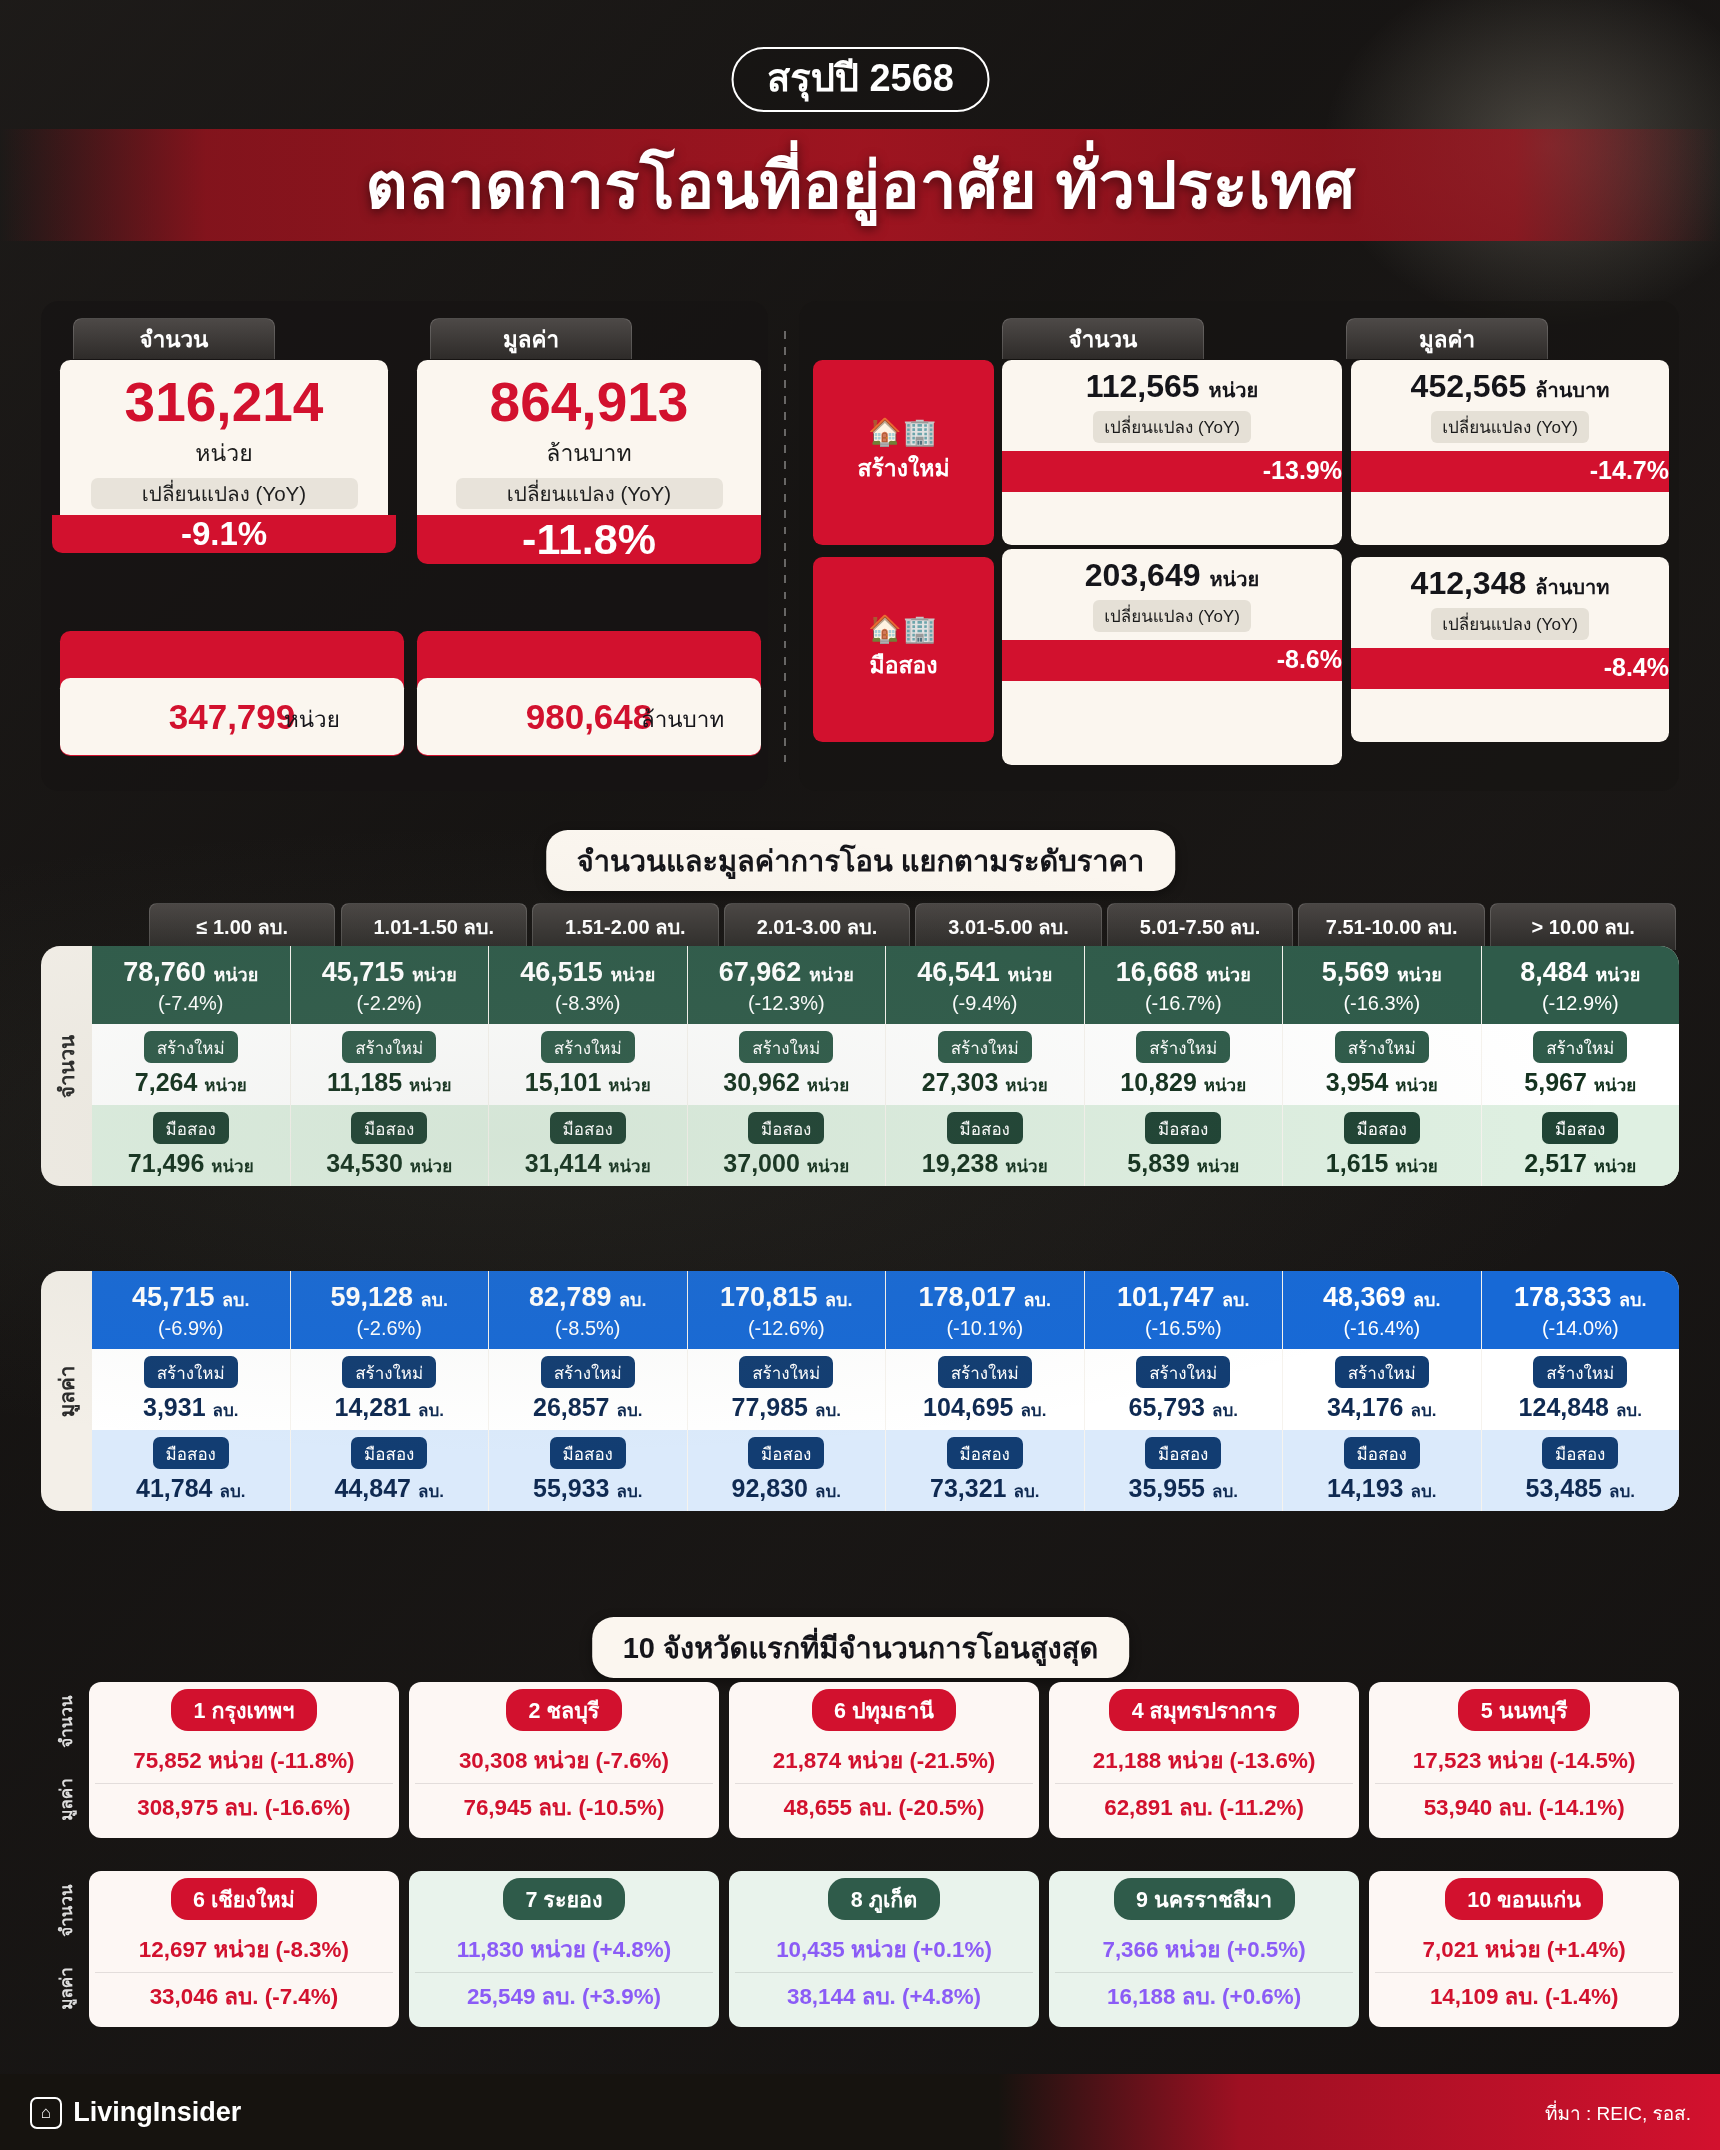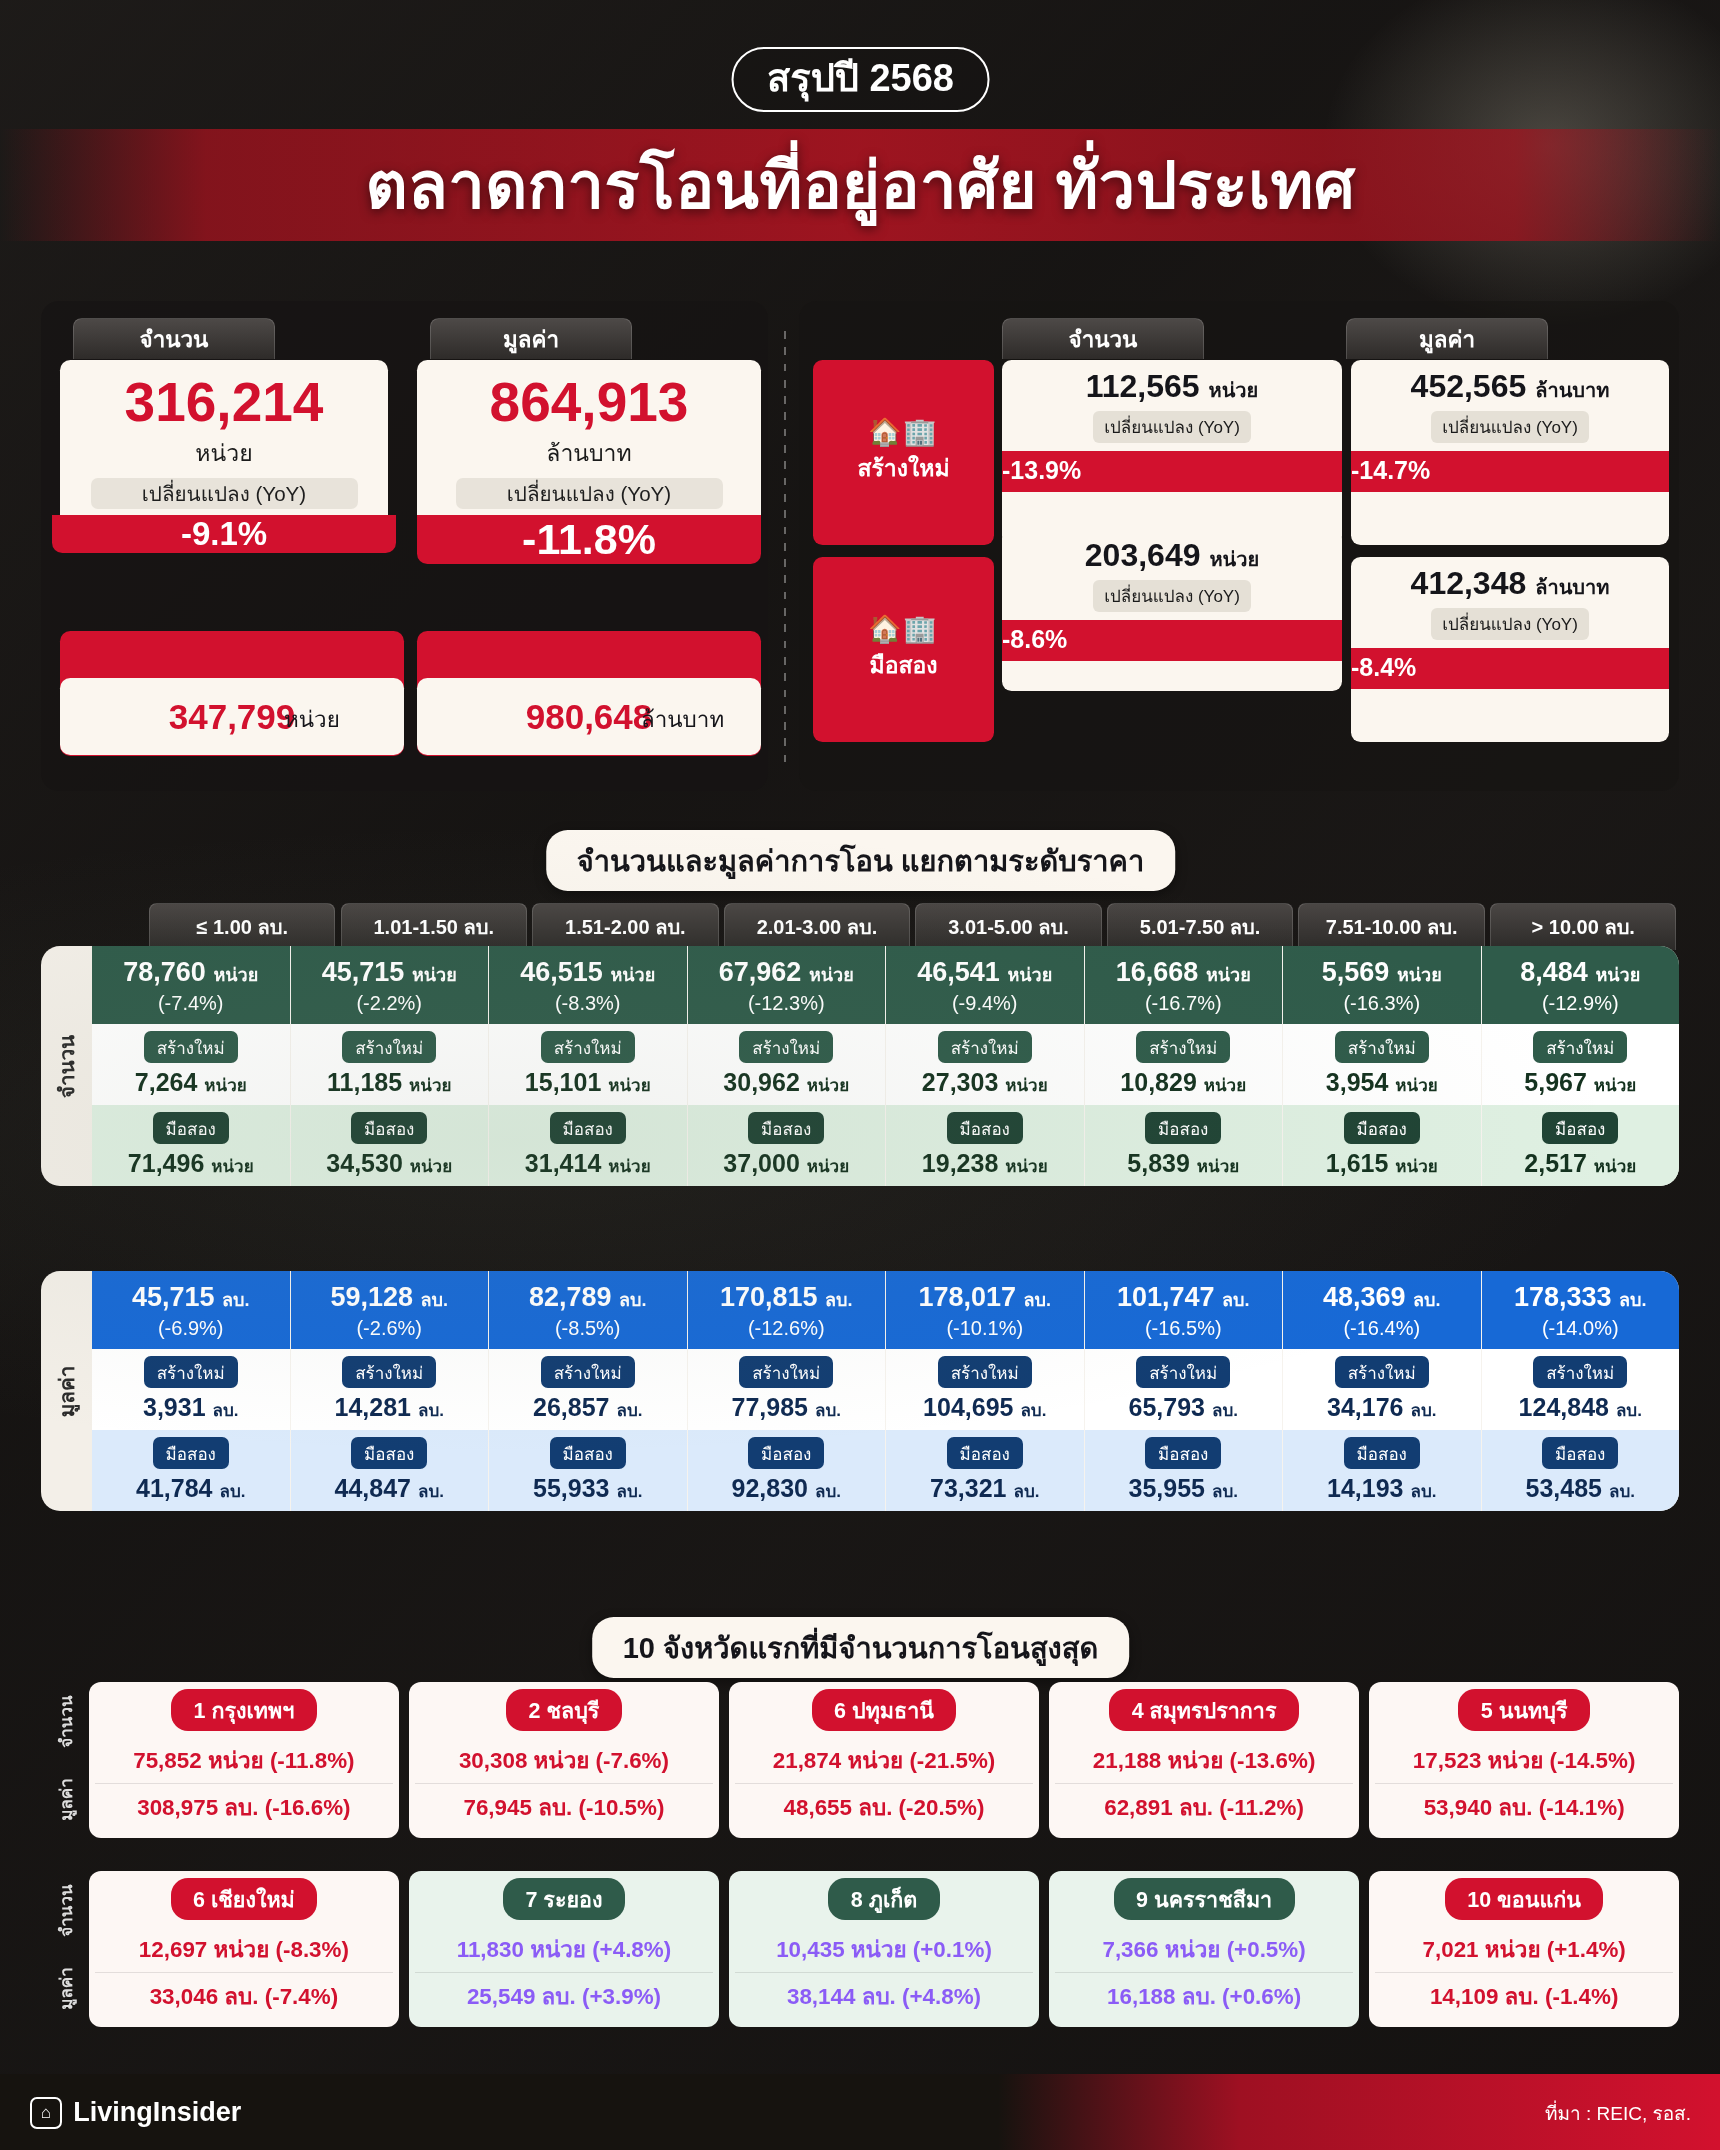--- a/index.html
+++ b/index.html
@@ -98,21 +98,21 @@
   .rlabel .ic { font-size:27px; line-height:1; letter-spacing:1.7px;}
   .rlabel .tx { font-size:23px; font-weight:bold; margin-top:3.4px;}
   .rcell {
     position:absolute; background:#fbf6ef; border-radius:9.5px;
     display:flex; flex-direction:column; align-items:center; justify-content:flex-start;
     padding-top: 7.7px; overflow:hidden;
   }
   .rcell .v { font-size:32px; font-weight:bold; color:#15151a; }
   .rcell .v small { font-size:20px; font-weight:bold; color:#15151a;}
   .rcell .pill { margin-top:5.2px; background:#e5e0d6; border-radius:6px; padding:2.6px 11.2px; font-size:17px; color:#1a1a1a;}
-  .rcell .neg { margin-top:5.2px; width:100%; background:#d2112e; color:#fff; font-size:25px; font-weight:bold; padding:5.2px 0 6.9px; text-align:left;}
+  .rcell .neg { margin-top:5.2px; width:100%; background:#d2112e; color:#fff; font-size:25px; font-weight:bold; padding:5.2px 0 6.9px; text-align:right;}
 
   
   .sec-title {
     position:absolute; left:50%; transform:translateX(-50%);
     background:#fbf6ef; border-radius:21.5px; padding:7.7px 31px;
     font-size:29px; font-weight:bold; color:#15151a;
     box-shadow: 0 3.4px 11.2px rgba(0,0,0,0.4);
   }
 
   
@@ -264,21 +264,21 @@
   <div class="rcell" style="left:1351px; top:360px; width:318px; height:185px;">
     <div class="v"><span>452,565</span> <small>ล้านบาท</small></div>
     <div class="pill">เปลี่ยนแปลง (YoY)</div>
     <div class="neg" style="margin-top:7.7px;">-14.7%</div>
   </div>
 
   <div class="rlabel" style="left:813px; top:557px; width:181px; height:185px;">
     <div class="ic">🏠🏢</div>
     <div class="tx">มือสอง</div>
   </div>
-  <div class="rcell" style="left:1002px; top:529px; width:340px; height:162px;">
+  <div class="rcell" style="left:1002px; top:549px; width:340px; height:216px;">
     <div class="v"><span>203,649</span> <small>หน่วย</small></div>
     <div class="pill">เปลี่ยนแปลง (YoY)</div>
     <div class="neg" style="margin-top:7.7px;">-8.6%</div>
   </div>
   <div class="rcell" style="left:1351px; top:557px; width:318px; height:185px;">
     <div class="v"><span>412,348</span> <small>ล้านบาท</small></div>
     <div class="pill">เปลี่ยนแปลง (YoY)</div>
     <div class="neg" style="margin-top:7.7px;">-8.4%</div>
   </div>
 

